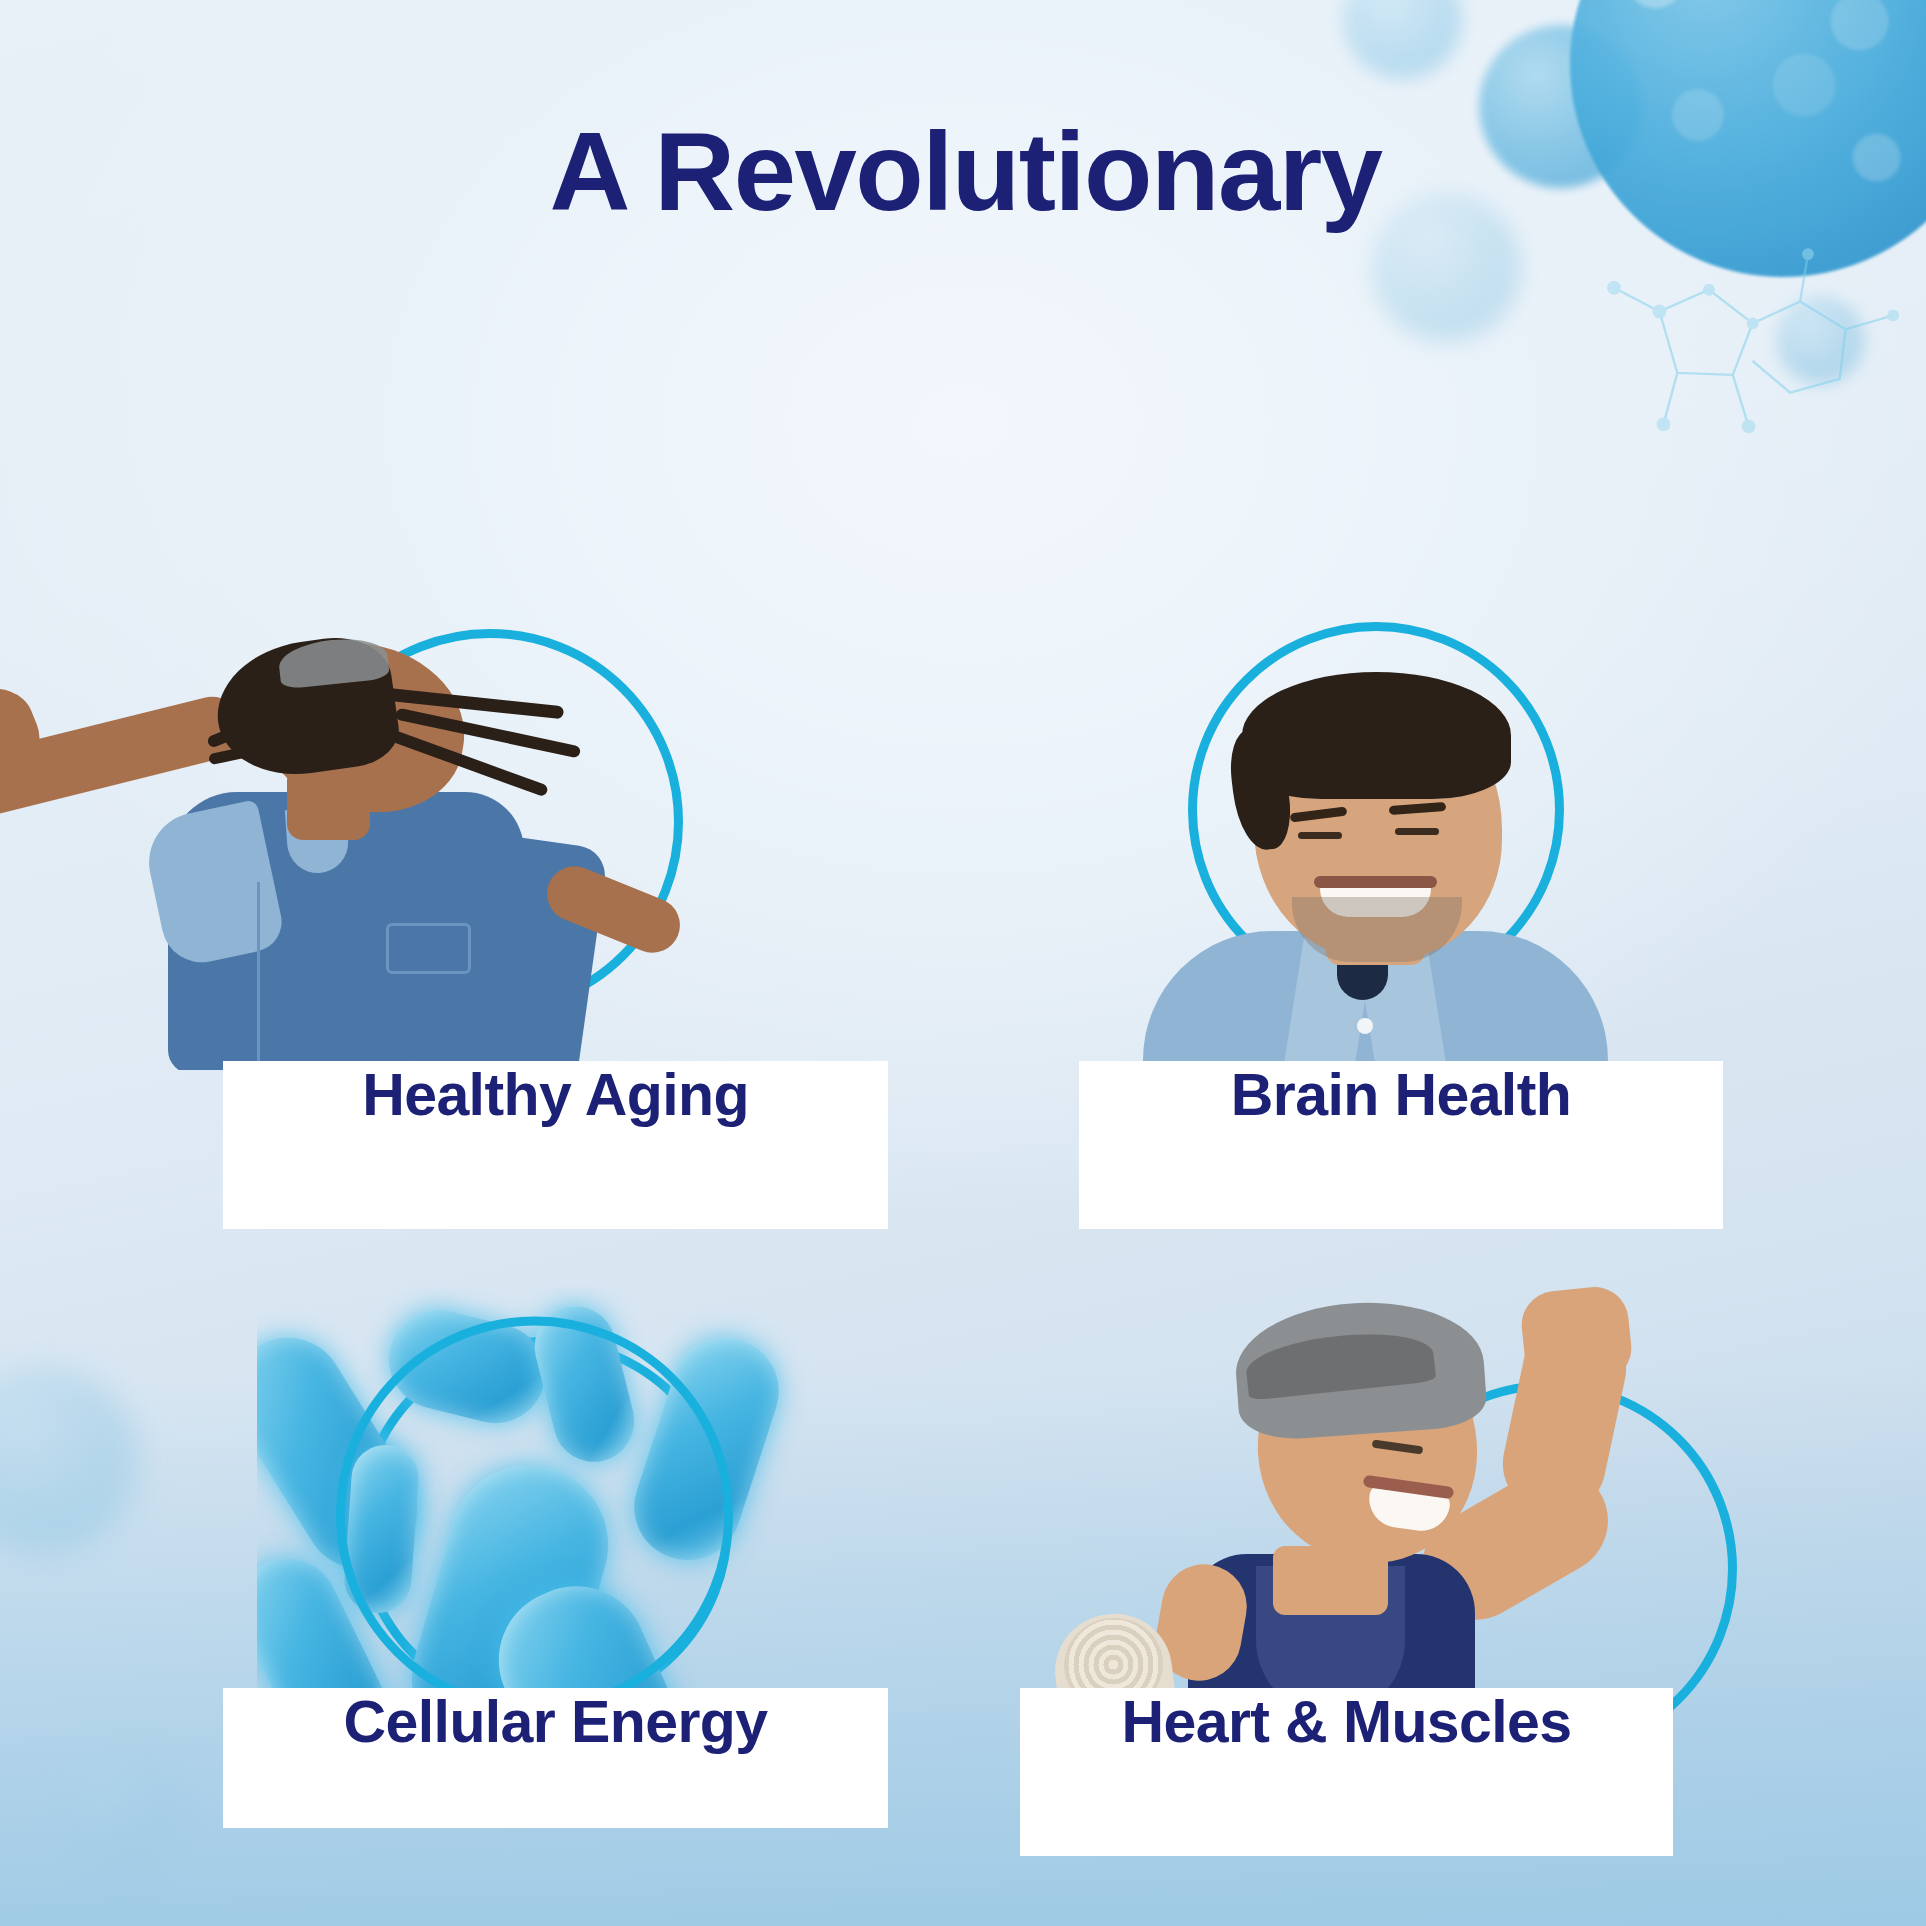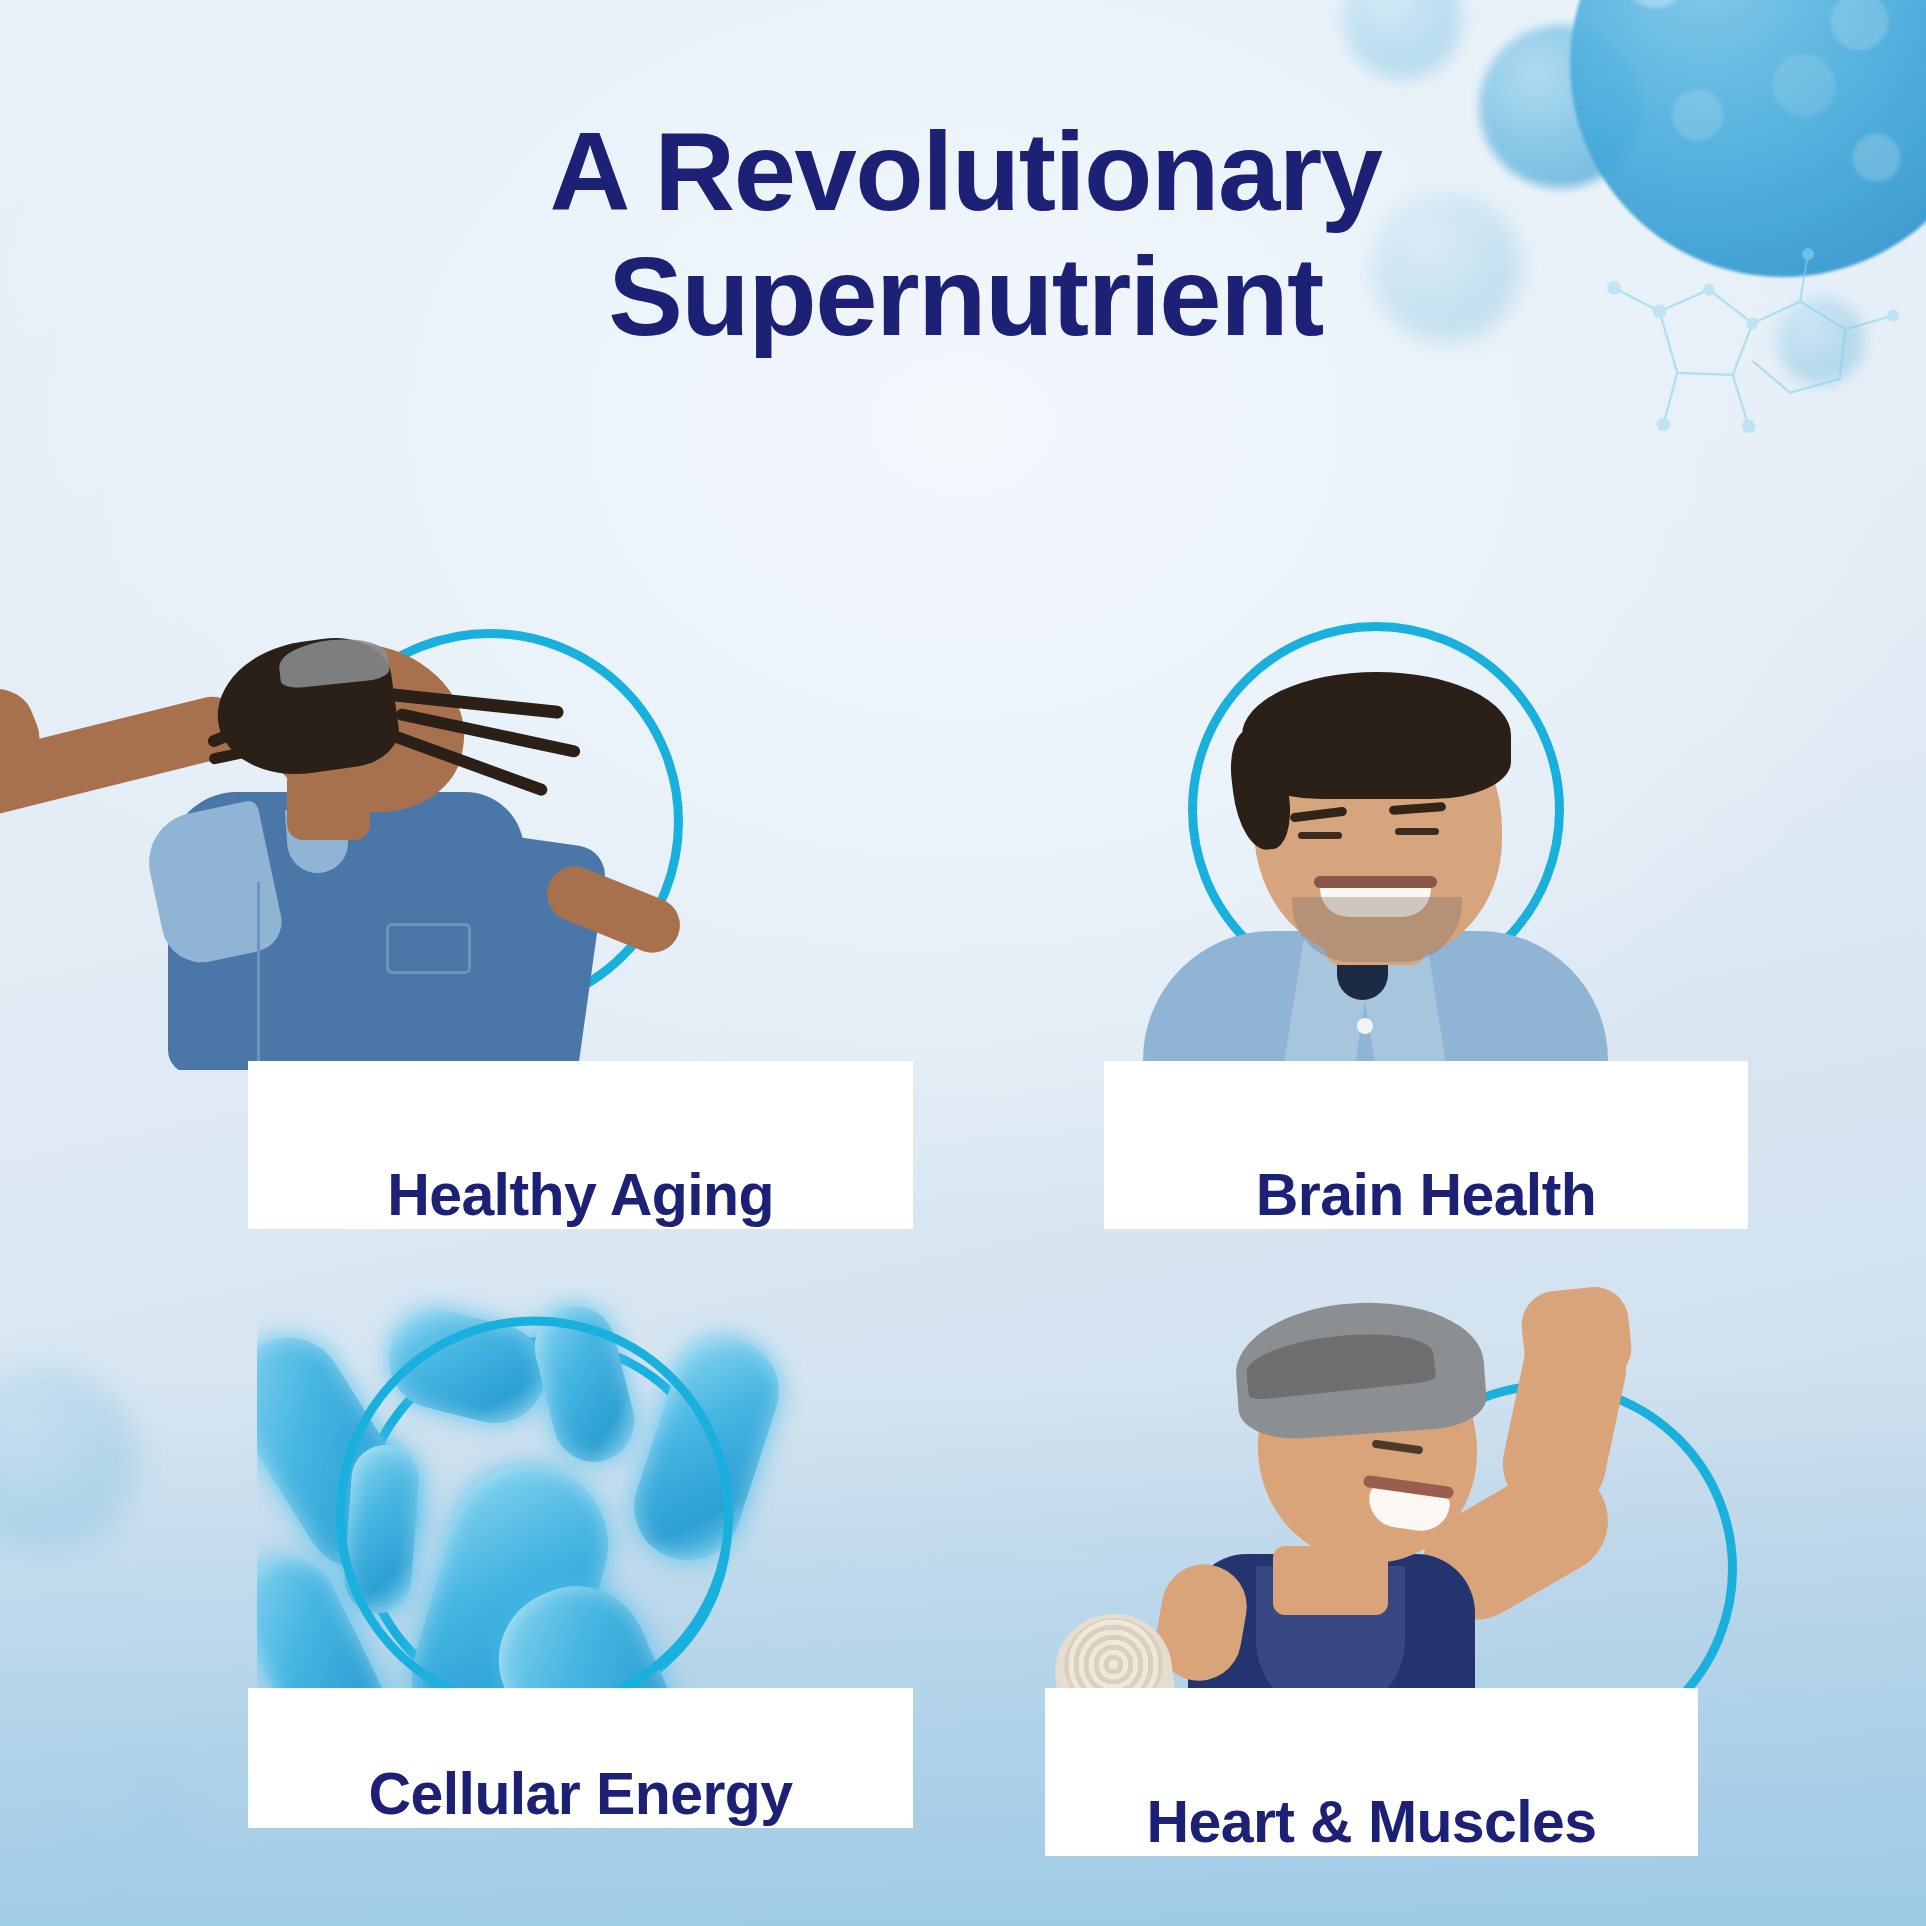--- a/index.html
+++ b/index.html
@@ -80,21 +80,21 @@
 
   .photo-wrap { position:absolute; overflow:hidden; }
   .ring {
     position:absolute; border-radius:50%;
     border:9px solid #19b0dd;
   }
 
   .label-box {
     position:absolute;
     background:#ffffff;
-    display:flex; align-items:flex-end; justify-content:center;margin-left:25px;
+    display:flex; align-items:flex-start; justify-content:center;
   }
   .label-text {
     font-size:59px; font-weight:700; color:#1c2175;
     letter-spacing:-0.6px; white-space:nowrap;
   }
 
   
   #card-healthy-aging .photo-wrap { left:-40px; top:634px; width:733px; height:436px; }
   #card-healthy-aging .ring { left:297px; top:629px; width:386px; height:386px; }
   #card-healthy-aging .label-box { left:223px; top:1061px; width:665px; height:168px; }
@@ -168,21 +168,20 @@
     <circle cx="154" cy="264" r="7"></circle>
     <circle cx="240" cy="266" r="7"></circle>
     <circle cx="300" cy="92" r="6"></circle>
     <circle cx="386" cy="154" r="6"></circle>
   </g>
 </svg>
 
 <div id="header">
   <h1 id="headline">
     <span>A Revolutionary</span><br>
-    <span>Supernutrient</span>
   </h1>
 </div>
 
 <div id="cards">
 
   <div class="card" id="card-healthy-aging">
     <div class="ring"></div>
     <div class="photo-wrap">
       <div class="ph">
 

